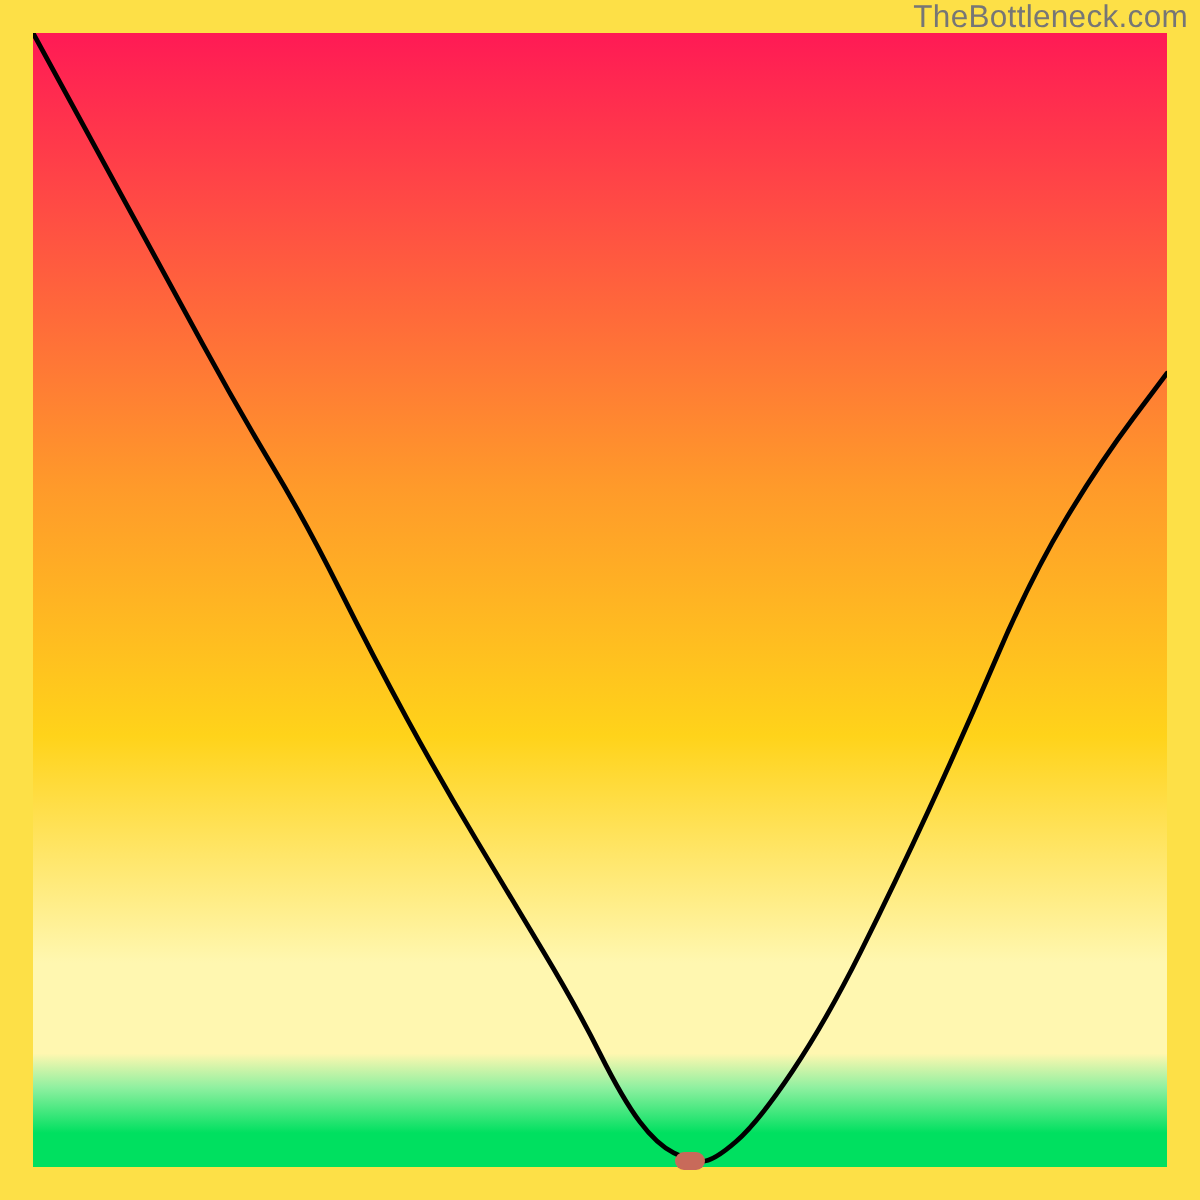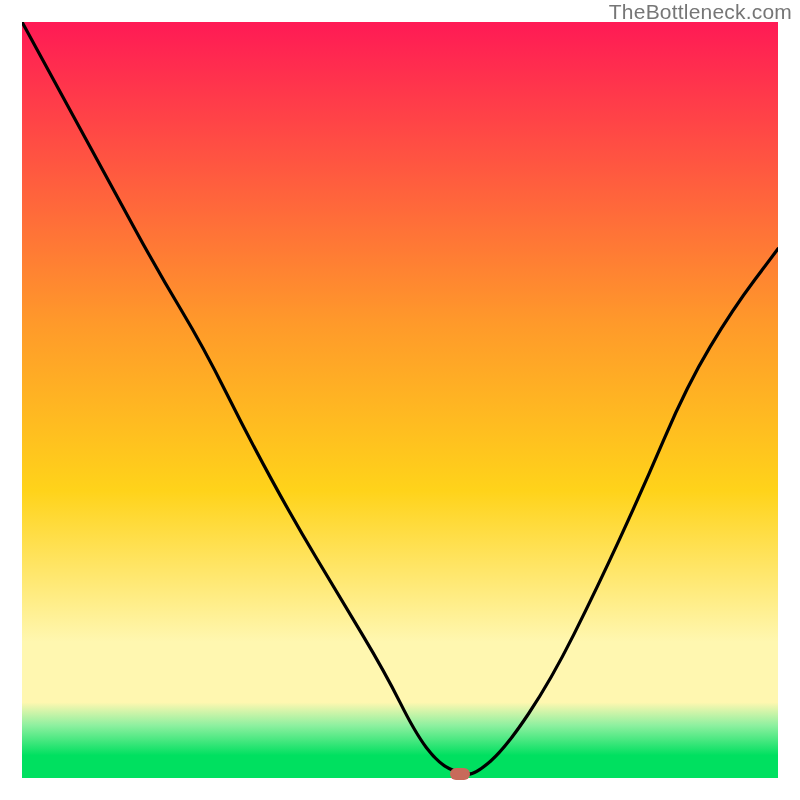--- a/index.html
+++ b/index.html
@@ -8,21 +8,21 @@
     width: 800px;
     height: 800px;
     background: #000;
     font-family: Arial, Helvetica, sans-serif;
     overflow: hidden;
   }
   .frame {
     position: relative;
     width: 800px;
     height: 800px;
-    background: #ffffff;
+    background: #fde047;
   }
   .plot-area {
     position: absolute;
     left: 22px;
     top: 22px;
     width: 756px;
     height: 756px;
     
     background: linear-gradient(
       to bottom,

